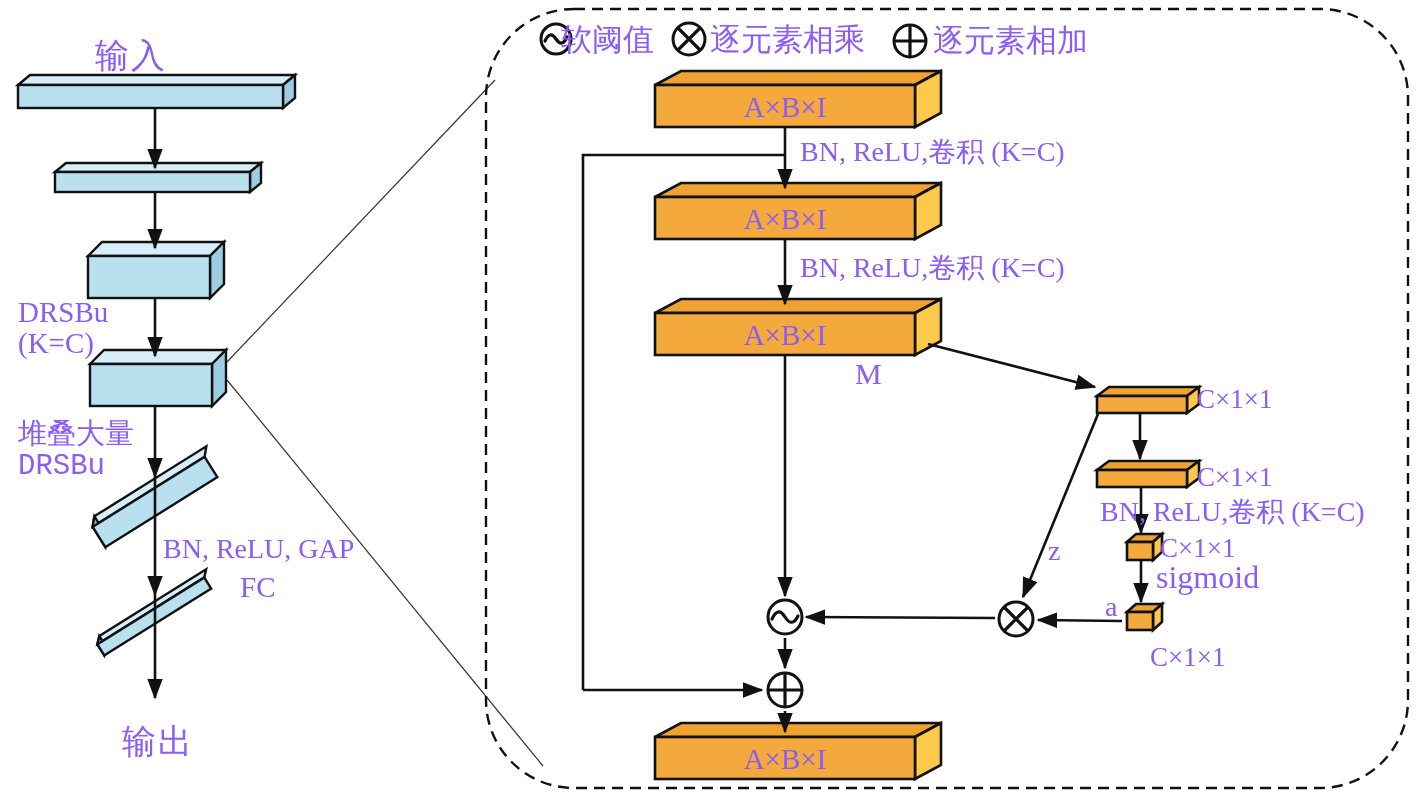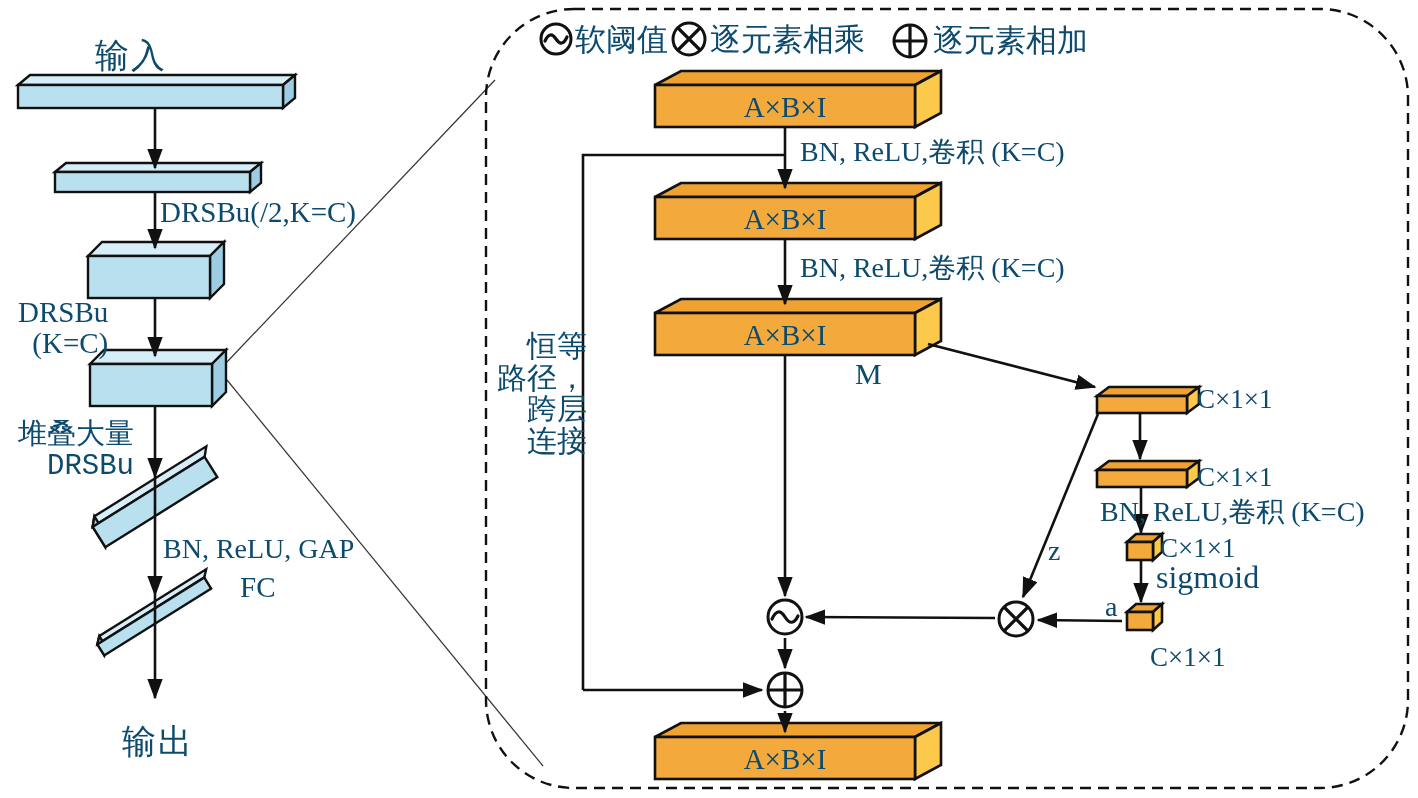--- a/index.html
+++ b/index.html
@@ -1,20 +1,20 @@
 <!DOCTYPE html>
 <html><head>
 <meta charset="utf-8">
 <style>
   html,body{margin:0;padding:0;background:#fff;}
   #canvas{position:relative;width:1418px;height:798px;background:#fff;overflow:hidden;
           font-family:"Liberation Serif","DejaVu Serif",serif;color:#111;}
   svg{position:absolute;left:0;top:0;}
-  .t{position:absolute;white-space:nowrap;color:#0c4a6e;line-height:1.08;}
-  .pre{white-space:pre-line;text-align:right;}
+  .t{position:absolute;white-space:nowrap;color:#8b5cf6;line-height:1.08;}
+  .pre{white-space:pre-line;}
   .ln{fill:none;stroke:#111;stroke-width:2.6;}
   .thin{fill:none;stroke:#333;stroke-width:1.2;}
   .dash{fill:none;stroke:#111;stroke-width:2.4;stroke-dasharray:11 7;}
   .bf{fill:#b9e0ef;stroke:#111;stroke-width:2.4;}
   .bt{fill:#d6eef8;stroke:#111;stroke-width:2.4;}
   .bs{fill:#9ccde2;stroke:#111;stroke-width:2.4;}
   .of{fill:#f3a93c;stroke:#111;stroke-width:2.6;}
   .ot{fill:#efa132;stroke:#111;stroke-width:2.6;}
   .os{fill:#fdc94b;stroke:#111;stroke-width:2.6;}
   .sym{fill:#fff;stroke:#111;stroke-width:3;}
@@ -161,47 +161,42 @@
       <circle class="sym" cx="689" cy="39" r="16"></circle>
       <path class="gl" d="M679,29 L699,49 M699,29 L679,49"></path>
     </g>
     <g>
       <circle class="sym" cx="910" cy="41" r="16"></circle>
       <path class="gl" d="M896,41 H924 M910,27 V55"></path>
     </g>
   </svg>
 
   <div class="t" style="left:95px;top:38px;font-size:34px;letter-spacing:2px;">输入</div>
-  <div class="t" style="left:160px;top:197px;font-size:29px;">DRSBu(/2,K=C)</div>
   <div class="t pre" style="left:18px;top:297px;font-size:29px;">DRSBu
 (K=C)</div>
   <div class="t pre" style="left:18px;top:420px;font-size:29px;font-family:Liberation Mono, monospace;">堆叠大量
 DRSBu</div>
   <div class="t" style="left:163px;top:534px;font-size:28px;">BN, ReLU, GAP</div>
   <div class="t" style="left:240px;top:572px;font-size:29px;">FC</div>
   <div class="t" style="left:122px;top:724px;font-size:34px;letter-spacing:2px;">输出</div>
 
-  <div class="t" style="left:575px;top:23px;font-size:31px;text-align:right;">软阈值</div>
+  <div class="t" style="left:561px;top:23px;font-size:31px;text-align:right;">软阈值</div>
   <div class="t" style="left:933px;top:24px;font-size:31px;">逐元素相加</div>
   <div class="t" style="left:710px;top:23px;font-size:31px;">逐元素相乘</div>
 
   <div class="t" style="left:655px;top:92px;width:260px;text-align:center;font-size:29px;">A×B×I</div>
   <div class="t" style="left:655px;top:204px;width:260px;text-align:center;font-size:29px;">A×B×I</div>
   <div class="t" style="left:655px;top:320px;width:260px;text-align:center;font-size:29px;">A×B×I</div>
   <div class="t" style="left:655px;top:744px;width:260px;text-align:center;font-size:29px;">A×B×I</div>
 
   <div class="t" style="left:800px;top:137px;font-size:28px;">BN, ReLU,卷积 (K=C)</div>
   <div class="t" style="left:800px;top:253px;font-size:28px;">BN, ReLU,卷积 (K=C)</div>
   <div class="t" style="left:1100px;top:497px;font-size:28px;">BN, ReLU,卷积 (K=C)</div>
   <div class="t" style="left:855px;top:358px;font-size:30px;">M</div>
   <div class="t" style="left:1197px;top:385px;font-size:27px;">C×1×1</div>
   <div class="t" style="left:1197px;top:463px;font-size:27px;">C×1×1</div>
   <div class="t" style="left:1160px;top:534px;font-size:27px;">C×1×1</div>
   <div class="t" style="left:1150px;top:643px;font-size:27px;">C×1×1</div>
   <div class="t" style="left:1048px;top:536px;font-size:28px;">z</div>
   <div class="t" style="left:1156px;top:560px;font-size:32px;">sigmoid</div>
   <div class="t" style="left:1105px;top:592px;font-size:28px;">a</div>
-  <div class="t pre" style="left:497px;top:330px;font-size:30px;line-height:1.05;">恒等
-路径，
-跨层
-连接</div>
 
 </div>
 
 </body></html>

